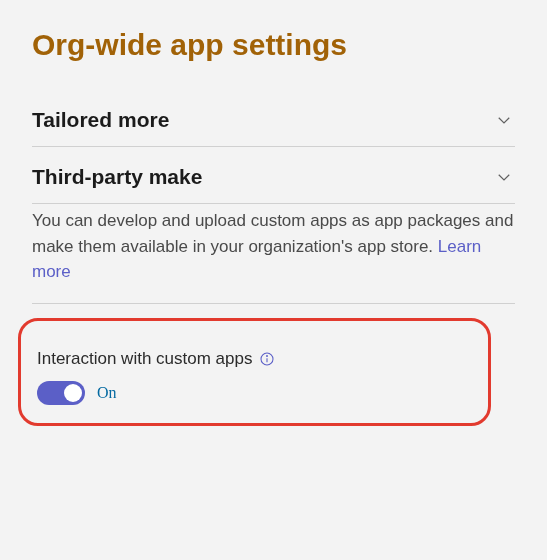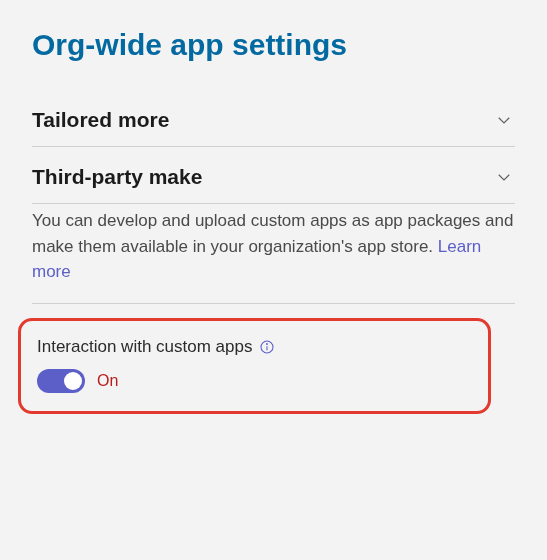--- a/index.html
+++ b/index.html
@@ -9,21 +9,21 @@
       width: 547px;
       height: 560px;
       padding: 0;
     }
     .container {
       padding: 28px 32px 20px 32px;
     }
     .page-title {
       font-size: 30px;
       font-weight: 700;
-      color: #0369a1;
+      color: #a16207;
       margin-bottom: 28px;
     }
     .section {
       border-bottom: 1px solid #d0d0d0;
     }
     .section-header {
       display: flex;
       justify-content: space-between;
       align-items: center;
       padding: 18px 0 14px 0;
@@ -50,22 +50,22 @@
       color: #4a4a4a;
       line-height: 1.5;
     }
     .learn-link {
       color: #5b5fc7;
       text-decoration: none;
       cursor: pointer;
     }
     .highlight-box {
       border: 3px solid #e23a2e;
-      border-radius: 14px;
-      padding: 16px 16px 18px 16px;
+      border-radius: 20px;
+      padding: 28px 16px 18px 16px;
       margin-top: 14px;
       margin-left: -14px;
       margin-right: 24px;
     }
     .setting-label-row {
       display: flex;
       align-items: center;
       gap: 6px;
       margin-bottom: 12px;
     }
@@ -98,21 +98,22 @@
       position: absolute;
       right: 3px;
       top: 3px;
       width: 18px;
       height: 18px;
       background: #fff;
       border-radius: 50%;
     }
     .toggle-state {
       font-size: 16px;
-      color: #b91c1c;
+      color: #0369a1;
+      font-family: Liberation Serif, serif;
     }
   </style>
 </head>
 <body>
 
 <div class="container">
   <h1 class="page-title">Org-wide app settings</h1>
 
   <div class="section">
     <div class="section-header">

